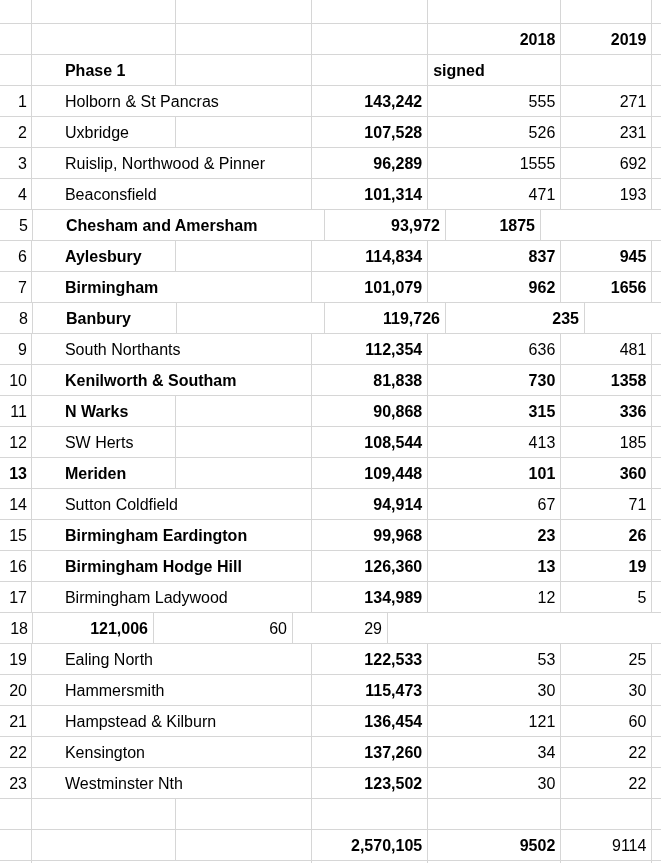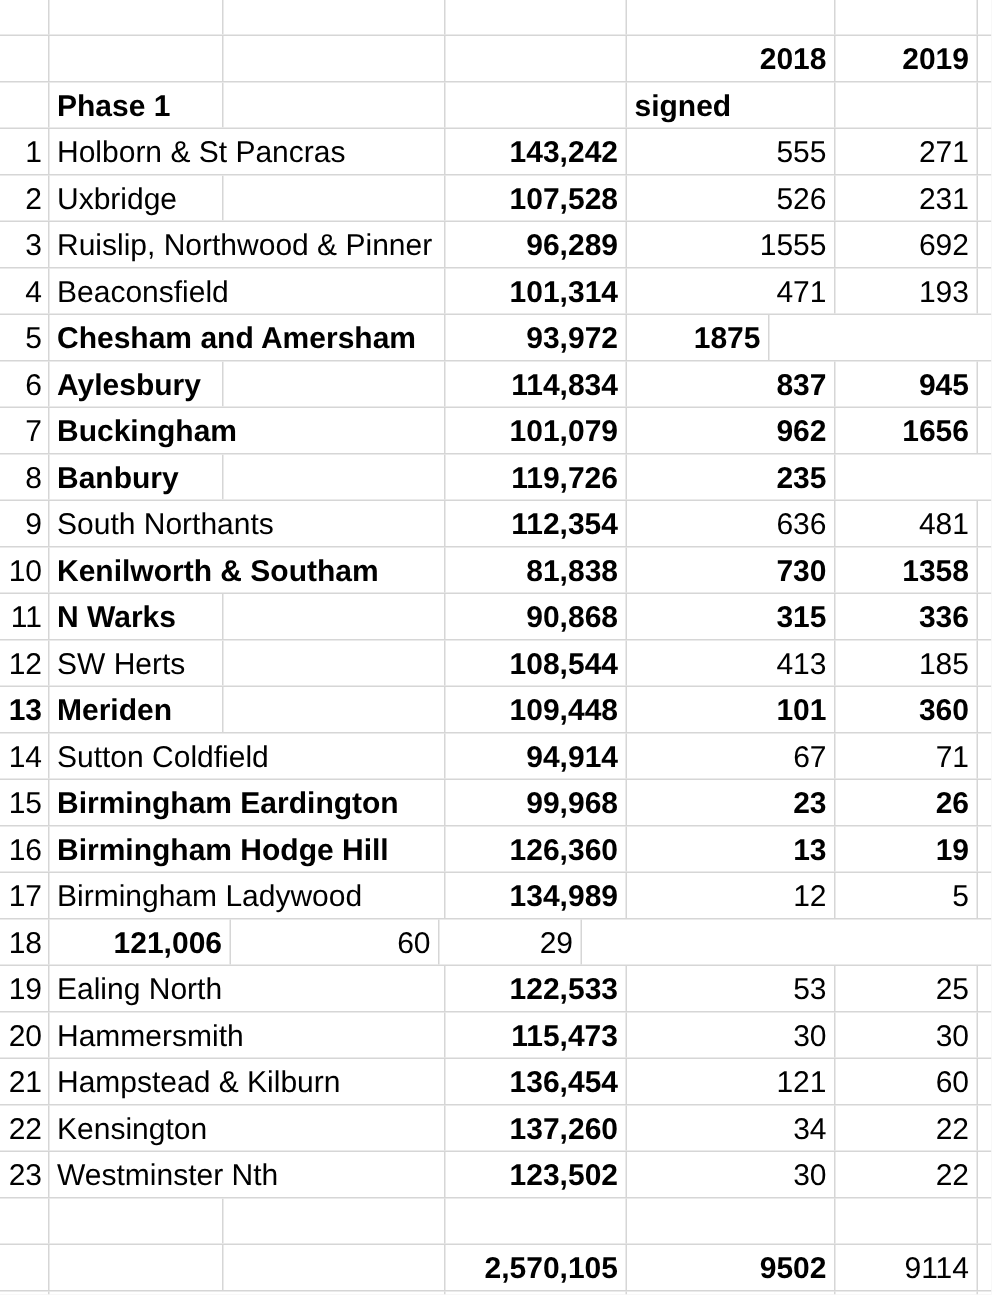--- a/index.html
+++ b/index.html
@@ -1,31 +1,31 @@
 <!DOCTYPE html>
 <html style="--grid: #d6d6d6; --txt: #000000; --bg: #ffffff;"><head>
 <meta charset="utf-8">
 <style>
   :root { --grid: #d6d6d6; --txt: #000000; --bg: #ffffff; }
   html,body { margin:0; padding:0; background:#f4f4f4; }
   .sheet {
     width:661px; height:863px; background:var(--bg); color:var(--txt);
-    font-family:"Liberation Sans", sans-serif; font-size:20px;
+    font-family:"Liberation Sans", sans-serif; font-size:16px;
     overflow:hidden; cursor:cell; margin:0;
   }
   .row { display:flex; height:31px; box-sizing:border-box; border-bottom:1px solid var(--grid); }
   .row.r-top { height:24px; }
   .row.r-stub { height:2px; border-bottom:none; }
   .cell {
     box-sizing:border-box; border-right:1px solid var(--grid);
     display:flex; align-items:flex-end; line-height:22px;
     padding:0 5px 3px 5px; white-space:nowrap; overflow:hidden;
   }
   .c-a  { width:33px;  justify-content:flex-end; padding-right:4px; }
-  .c-bc { width:264px; position:relative; }
+  .c-bc { width:264px; position:relative;margin-left:28px; }
   .c-bc.divider::after {
     content:""; position:absolute; left:115px; top:0; bottom:0; width:1px; background:var(--grid);
   }
   .c-d  { width:121px; justify-content:flex-end;font-weight:bold; }
   .c-e  { width:139px; justify-content:flex-end; }
   .c-e.left { justify-content:flex-start; }
   .c-f  { width:95px;  justify-content:flex-end; }
   .c-g  { width:9px;   border-right:none; padding:0; }
   .bold { font-weight:bold; }
 </style>
@@ -104,21 +104,21 @@
       <div class="row">
         <div class="cell c-a">6</div>
         <div class="cell c-bc divider bold">Aylesbury</div>
         <div class="cell c-d bold">114,834</div>
         <div class="cell c-e bold">837</div>
         <div class="cell c-f bold">945</div>
         <div class="cell c-g"></div>
       </div>
       <div class="row">
         <div class="cell c-a">7</div>
-        <div class="cell c-bc bold">Buckingham</div>
+        <div class="cell c-bc bold">Birmingham</div>
         <div class="cell c-d bold">101,079</div>
         <div class="cell c-e bold">962</div>
         <div class="cell c-f bold">1656</div>
         <div class="cell c-g"></div>
       </div>
       <div class="row">
         <div class="cell c-a">8</div>
         <div class="cell c-bc divider bold">Banbury</div>
         <div class="cell c-d bold">119,726</div>
         <div class="cell c-e bold">235</div>

